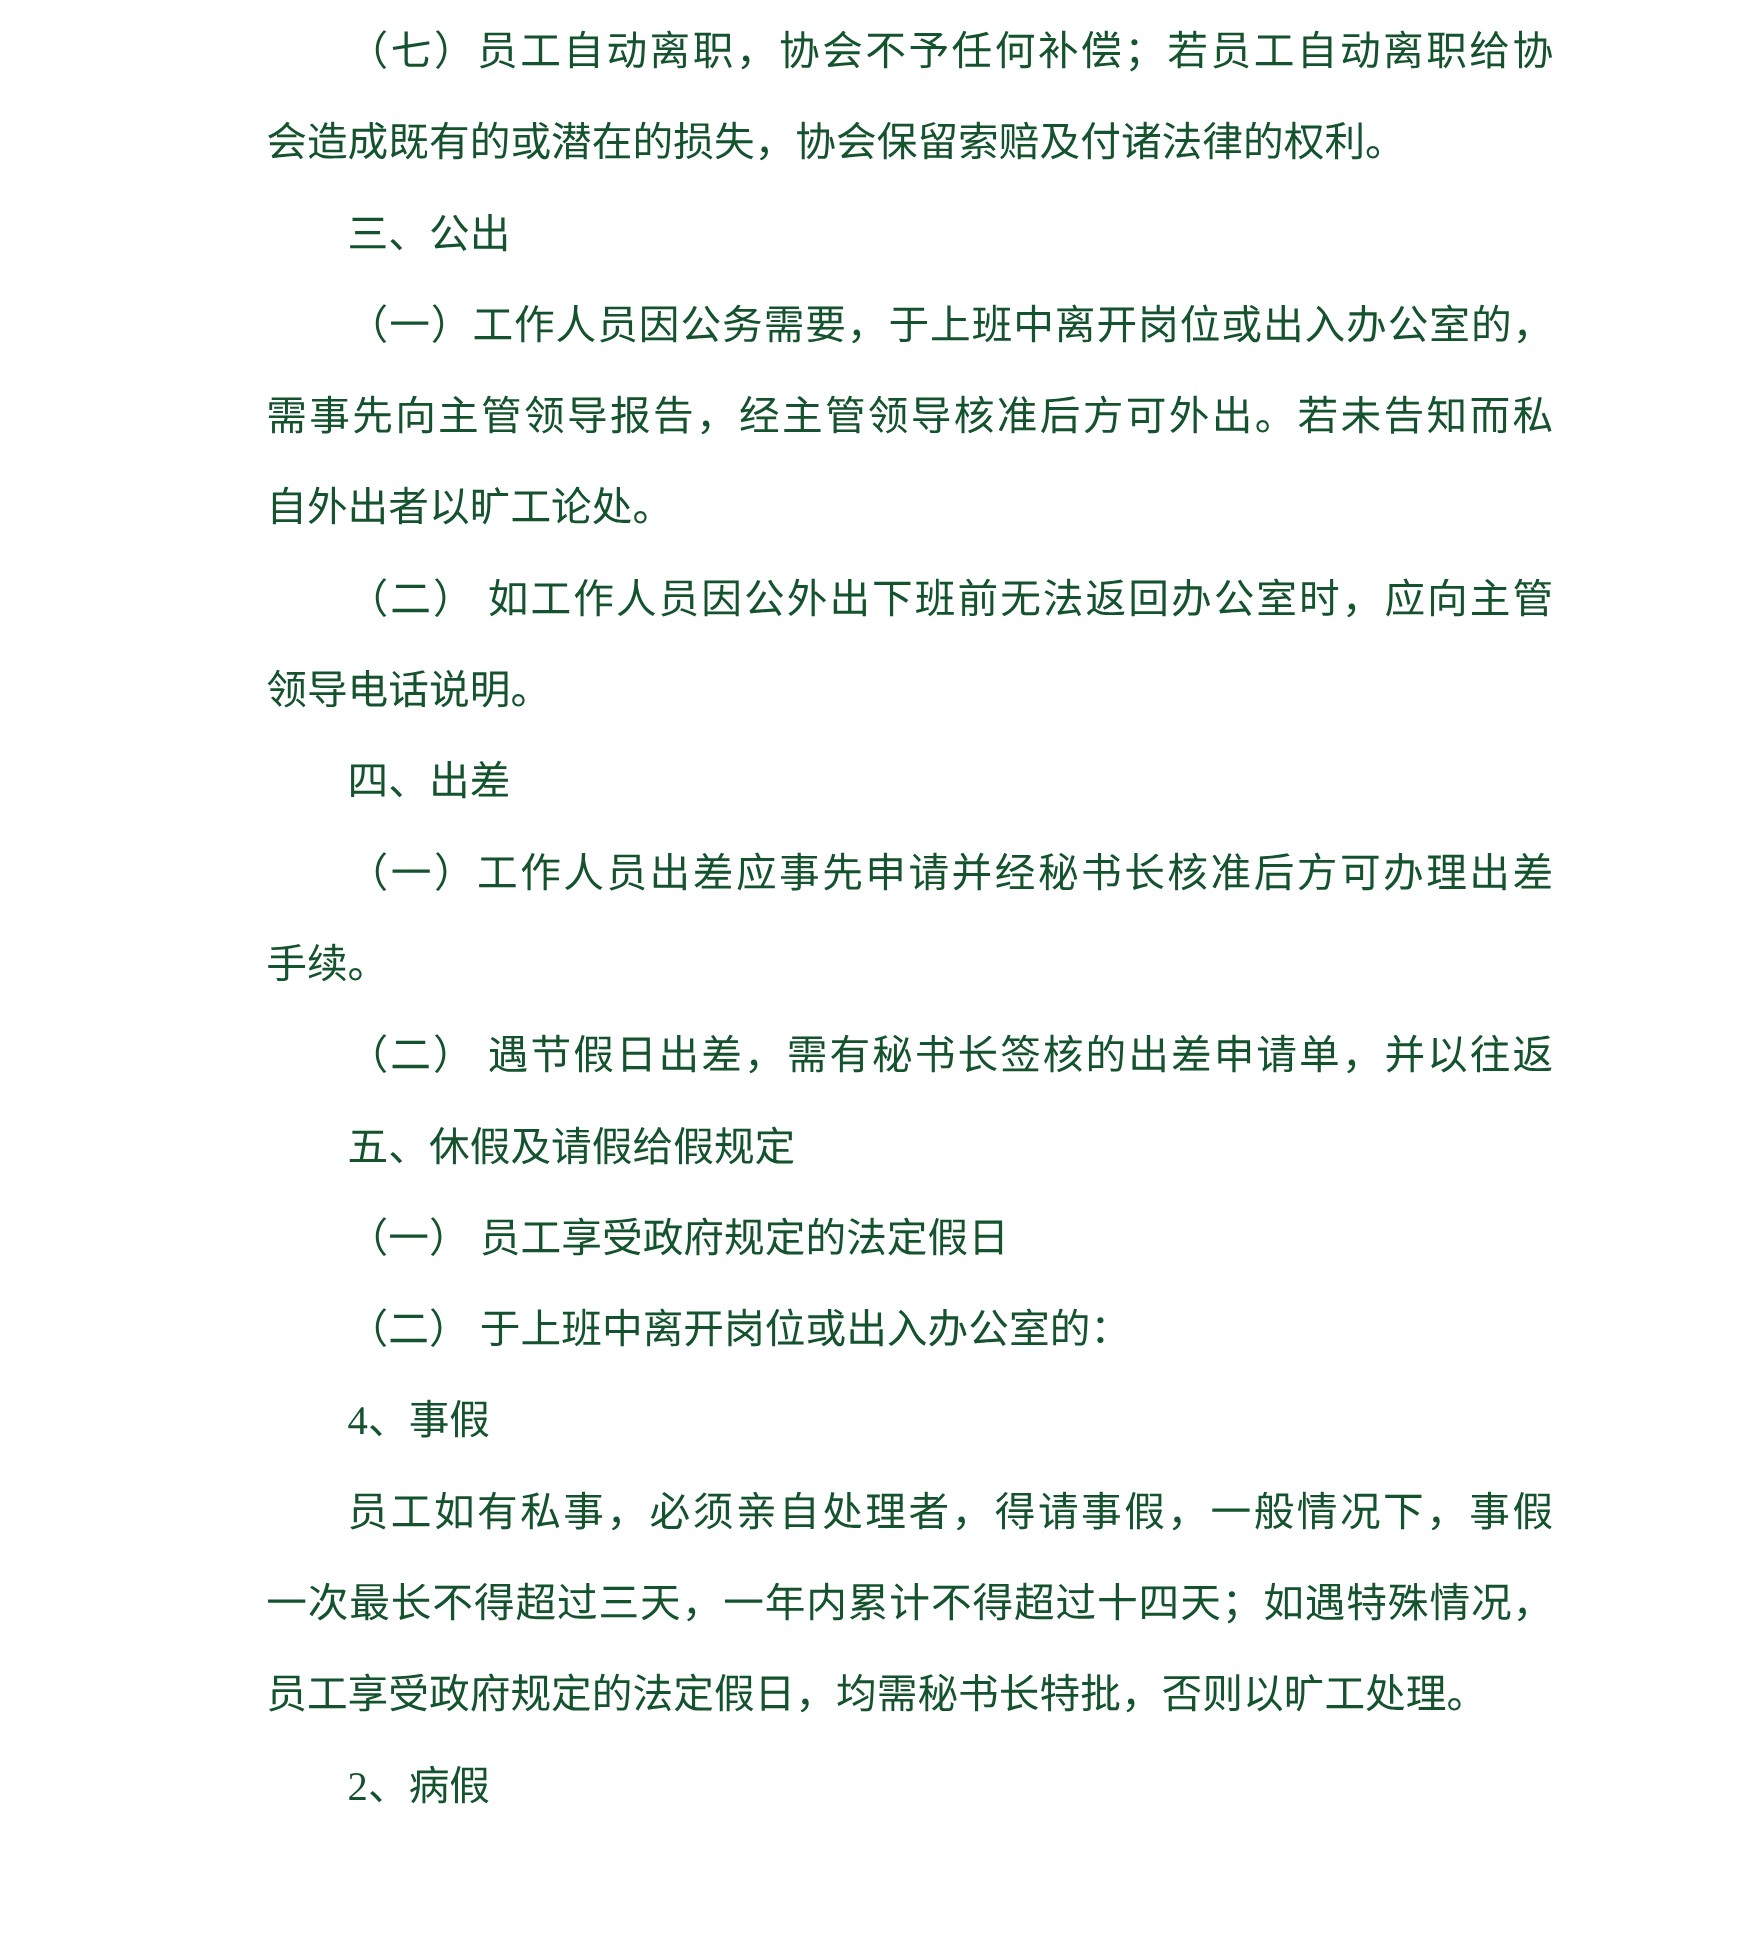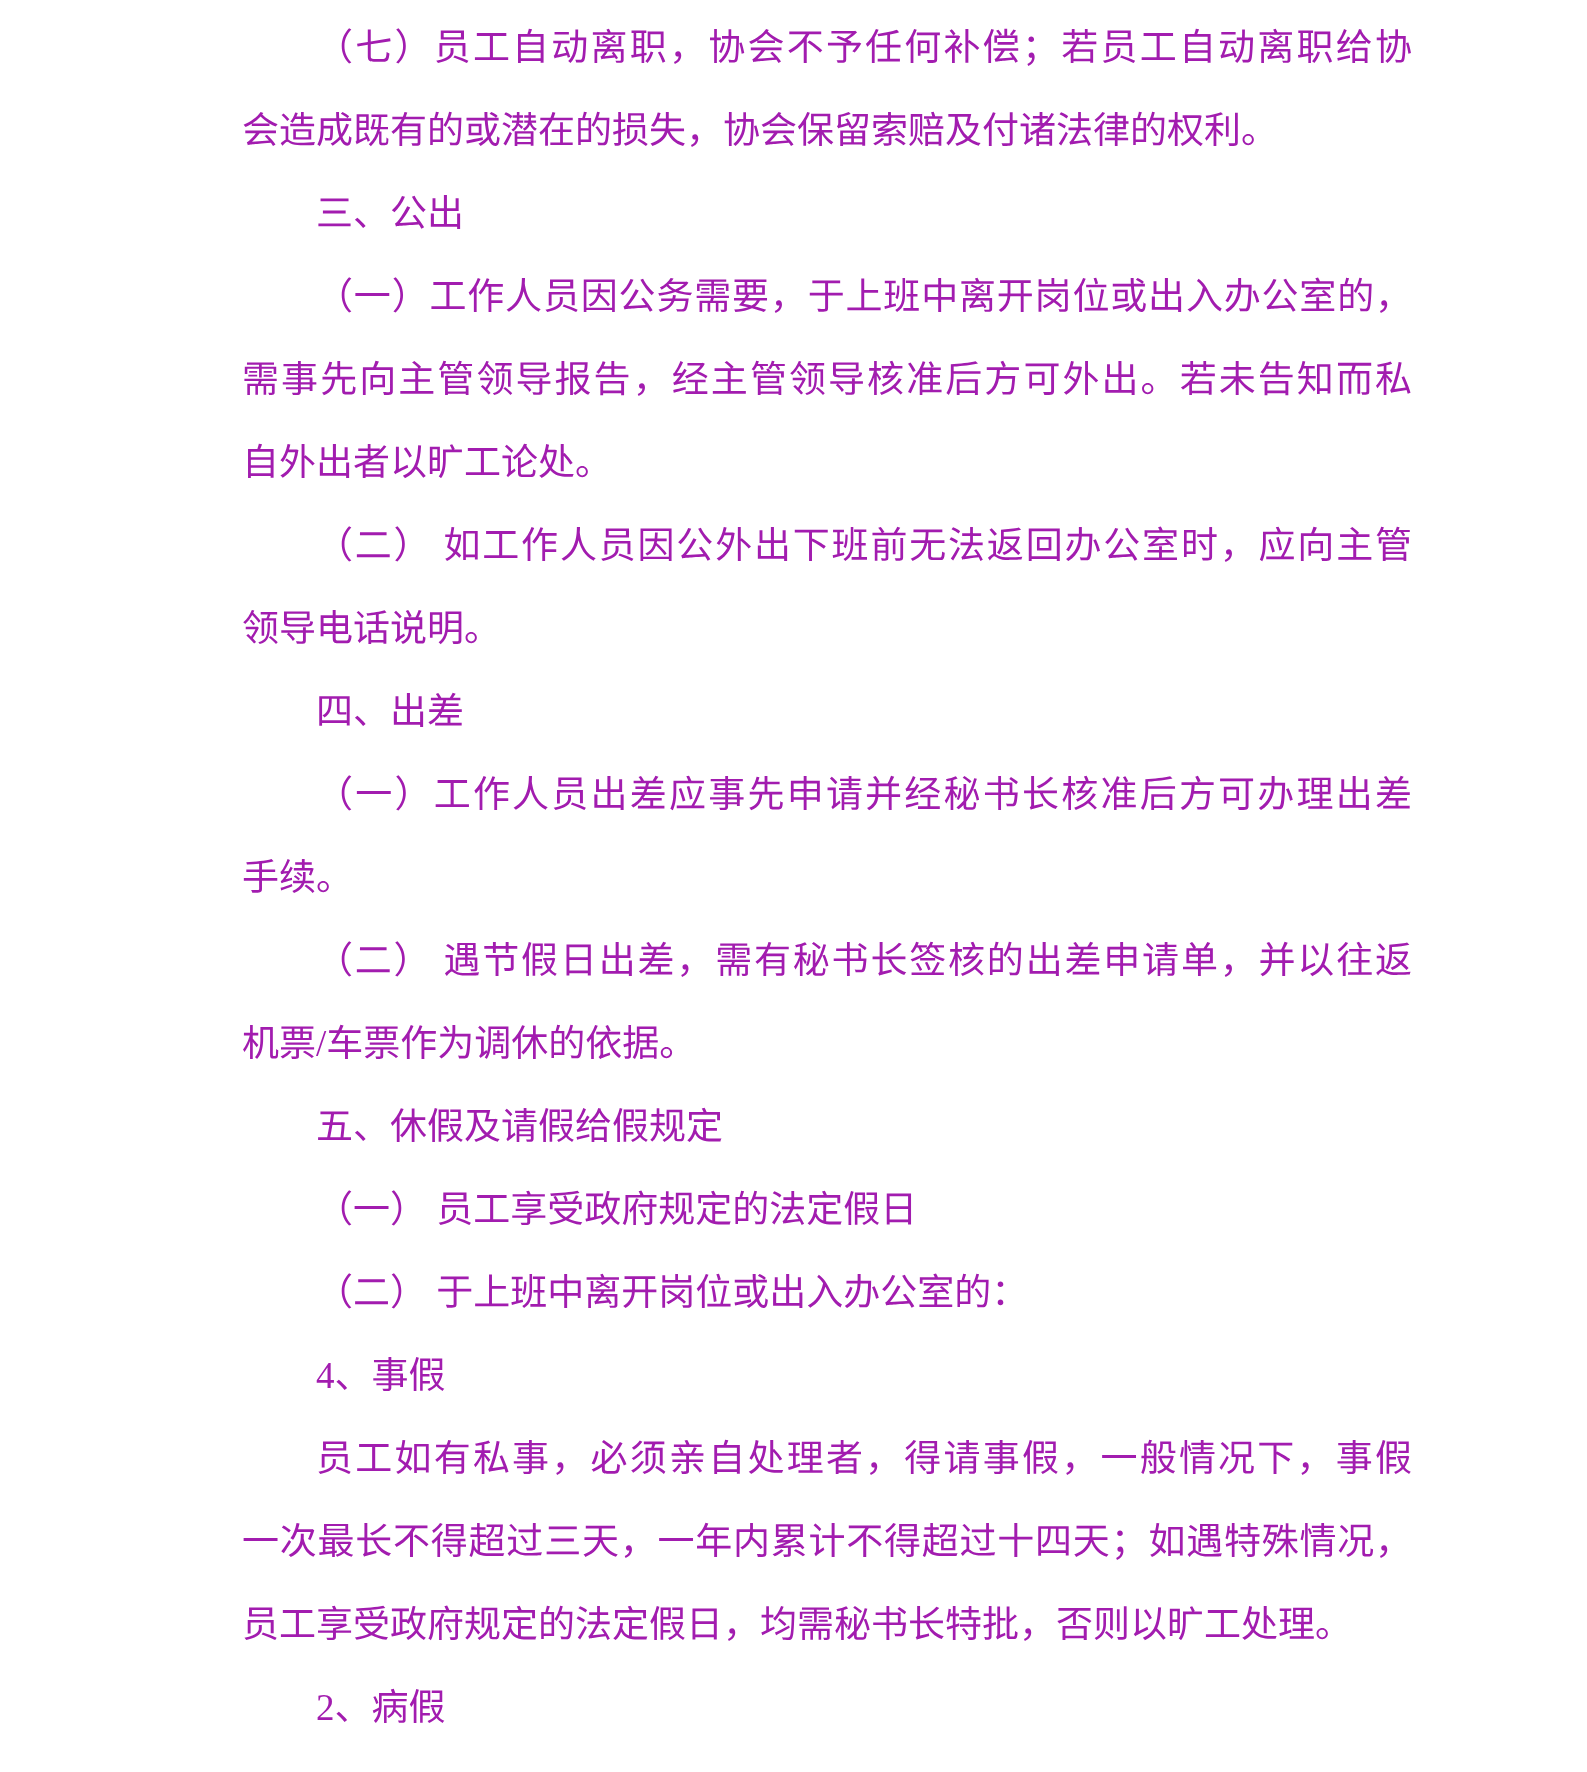--- a/index.html
+++ b/index.html
@@ -8,21 +8,21 @@
     padding: 0;
     background: #ffffff;
   }
   .page {
     position: relative;
     width: 1587px;
     height: 1772px;
     box-sizing: border-box;
     padding: 6px 175px 0 242px;
     background: #ffffff;
-    color: #a21caf;
+    color: #14532d;
     font-family: "Liberation Serif", "DejaVu Serif", serif;
     font-size: 37px;
     line-height: 83px;
     overflow: hidden;
     border-radius: 20px;
   }
   .doc-body {
     width: 100%;
   }
   .line {
@@ -48,21 +48,20 @@
       <div class="line indent">三、公出</div>
       <div class="line indent justify">（一）工作人员因公务需要，于上班中离开岗位或出入办公室的，</div>
       <div class="line justify">需事先向主管领导报告，经主管领导核准后方可外出。若未告知而私</div>
       <div class="line">自外出者以旷工论处。</div>
       <div class="line indent justify">（二） 如工作人员因公外出下班前无法返回办公室时，应向主管</div>
       <div class="line">领导电话说明。</div>
       <div class="line indent">四、出差</div>
       <div class="line indent justify">（一）工作人员出差应事先申请并经秘书长核准后方可办理出差</div>
       <div class="line">手续。</div>
       <div class="line indent justify">（二） 遇节假日出差，需有秘书长签核的出差申请单，并以往返</div>
-      <div class="line">机票/车票作为调休的依据。</div>
       <div class="line indent">五、休假及请假给假规定</div>
       <div class="line indent">（一） 员工享受政府规定的法定假日</div>
       <div class="line indent">（二） 于上班中离开岗位或出入办公室的：</div>
       <div class="line indent">4、事假</div>
       <div class="line indent justify">员工如有私事，必须亲自处理者，得请事假，一般情况下，事假</div>
       <div class="line justify">一次最长不得超过三天，一年内累计不得超过十四天；如遇特殊情况，</div>
       <div class="line">员工享受政府规定的法定假日，均需秘书长特批，否则以旷工处理。</div>
       <div class="line indent">2、病假</div>
     </div>
 </div>

